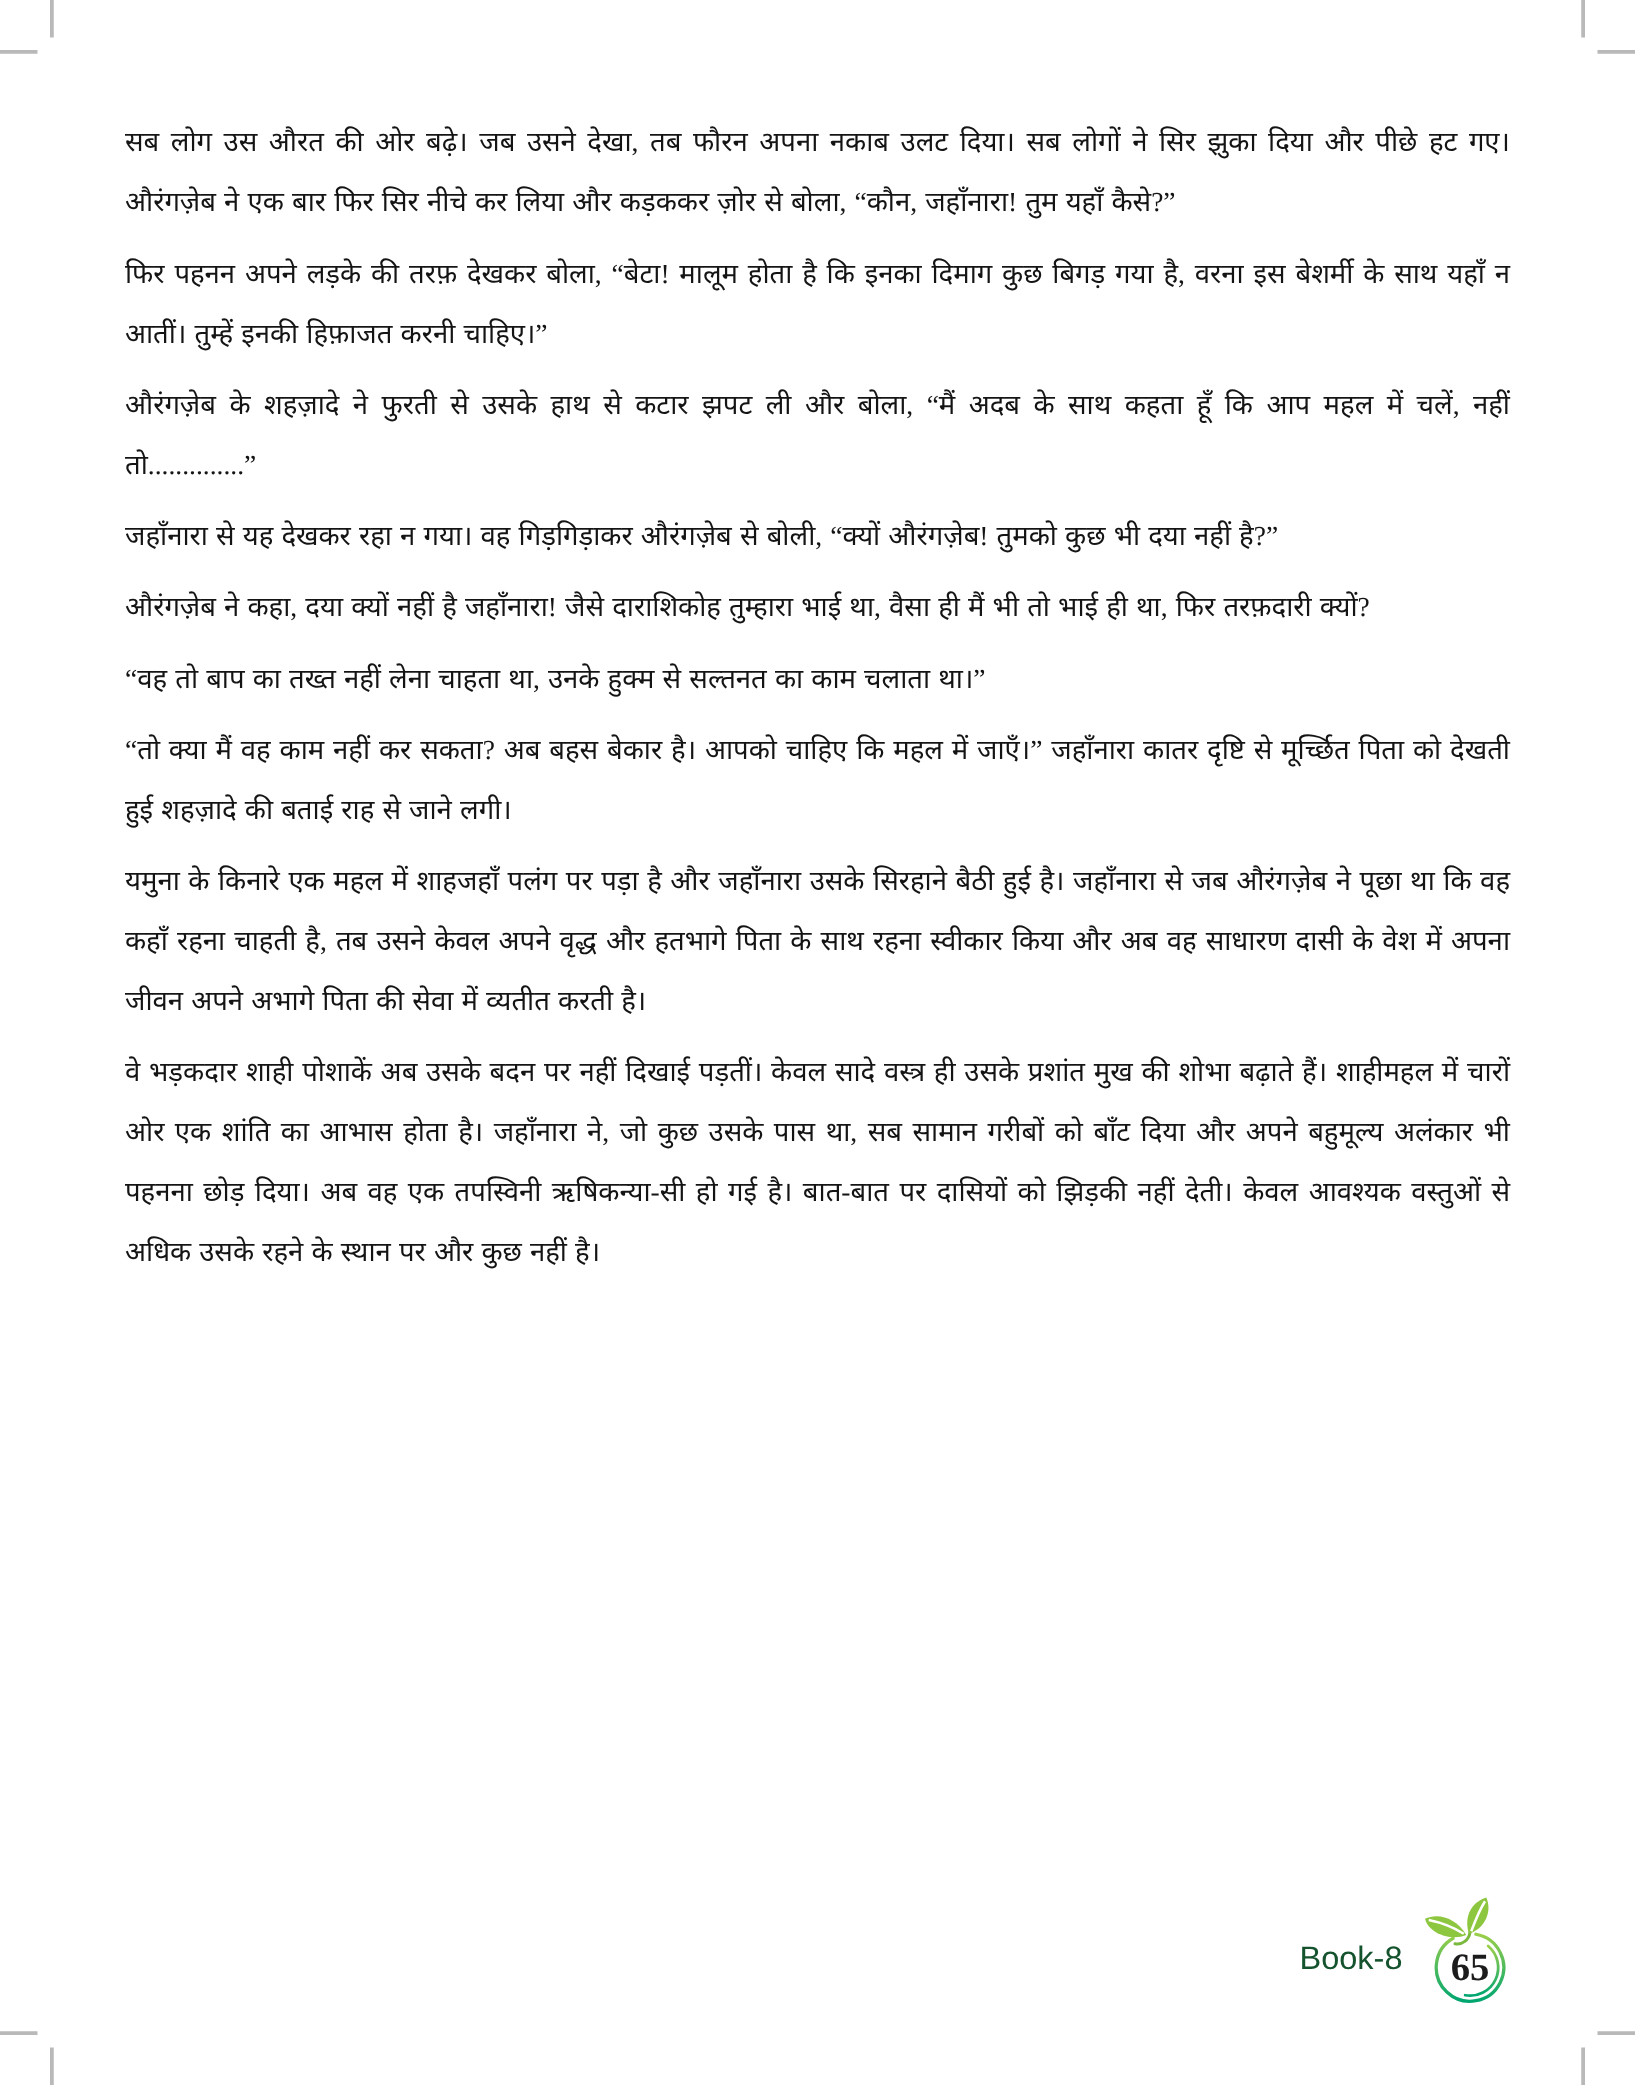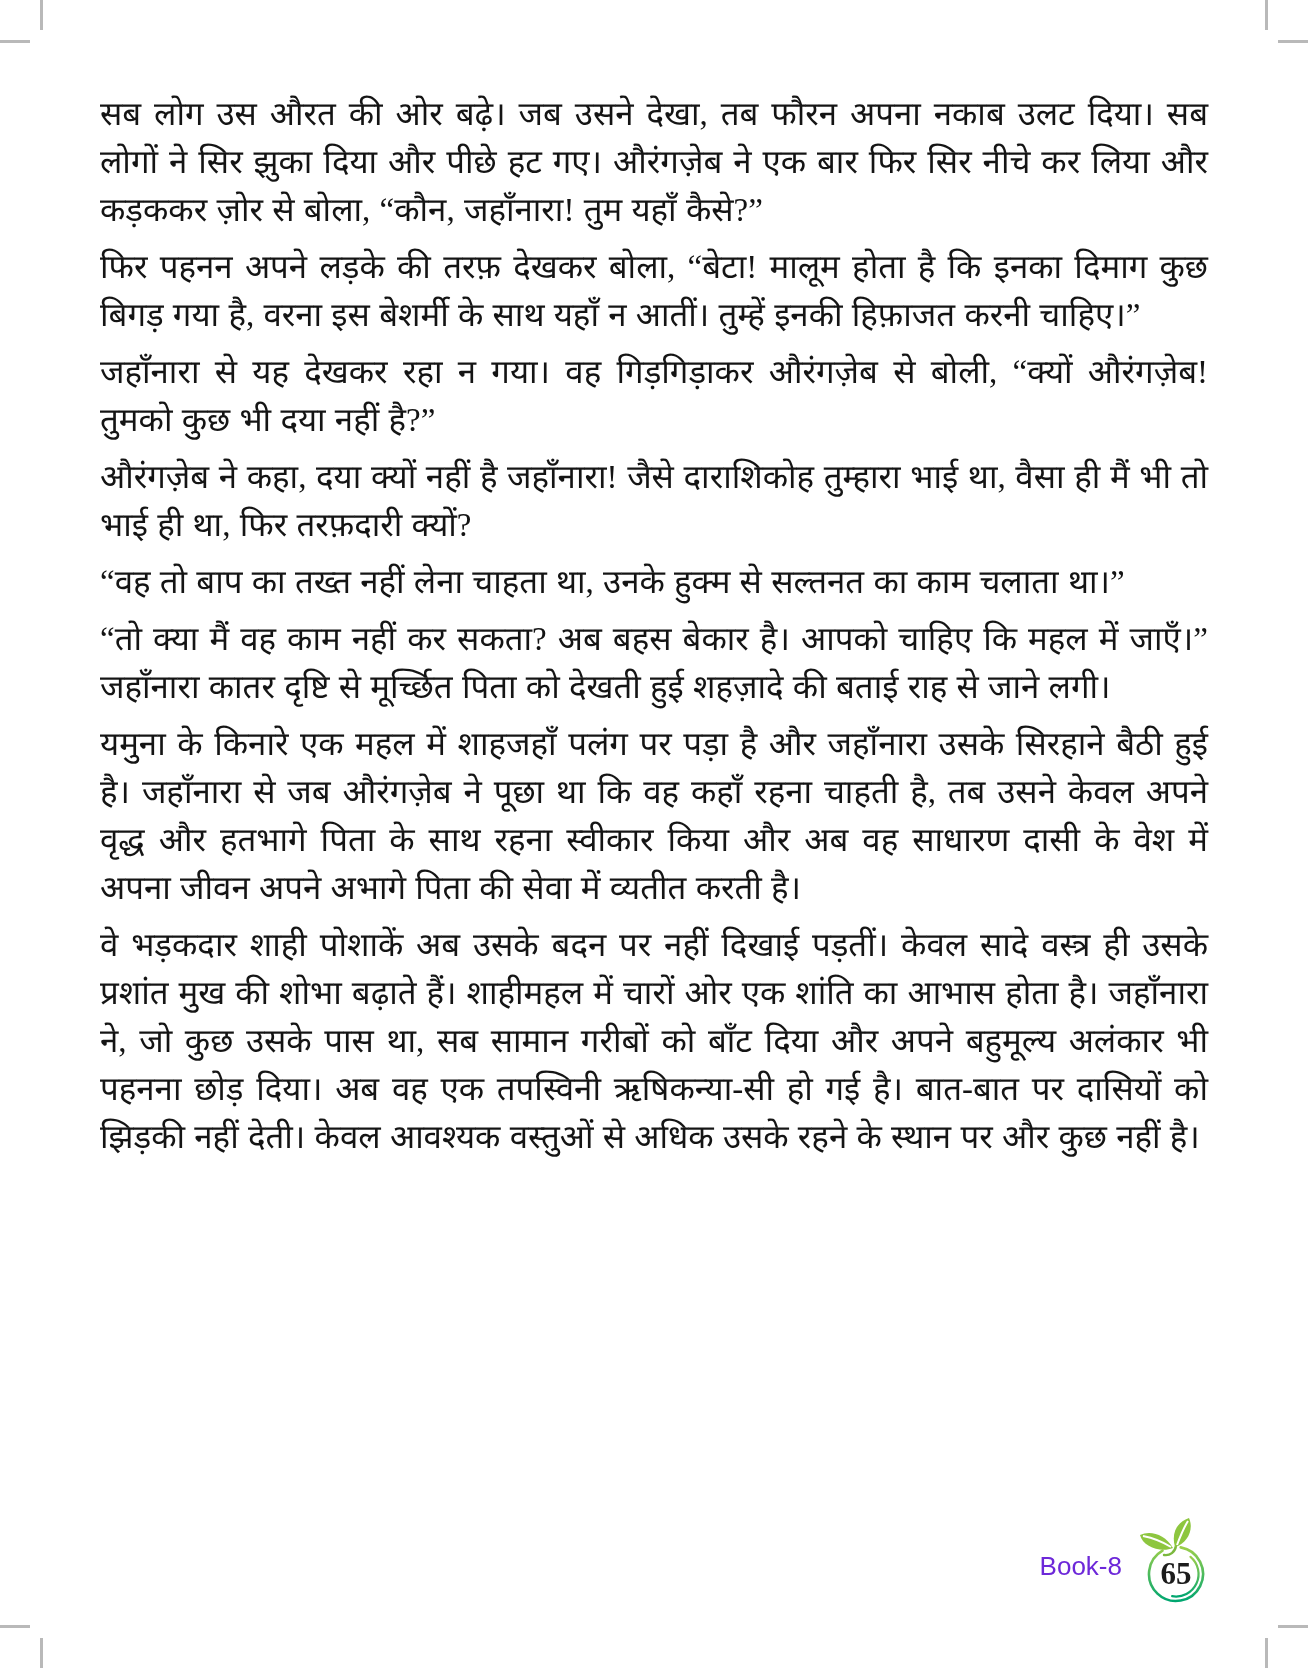--- a/index.html
+++ b/index.html
@@ -25,40 +25,40 @@
   .br-v { left: 1265px; bottom: 0; }
   .br-h { right: 0;    top: 1625px; }
 
   .content {
     position: absolute;
     left: 100px;
     right: 100px;
     top: 90px;
   }
   .para {
-    font-size: 33px;
+    font-size: 22px;
     line-height: 48px;
     color: #141414;
     text-align: justify;
     margin: 0 0 9px 0;
     word-spacing: 1px;
   }
 
   .footer {
     position: absolute;
     right: 98px;
     bottom: 64px;
     display: flex;
     align-items: flex-end;
     gap: 8px;
   }
   .book-label {
     font-family: "Liberation Sans", "DejaVu Sans", sans-serif;
     font-size: 26px;
-    color: #6d28d9;
+    color: #14532d;
     padding-bottom: 22px;
   }
   .badge { position: relative; width: 80px; height: 88px; text-decoration: underline; }
   .badge svg { position: absolute; left: 0; top: 0; }
   .page-num {
     position: absolute;
     left: 19px;
     top: 31px;
     width: 54px;
     height: 54px;
@@ -79,20 +79,21 @@
 <div class="mark v tr-v"></div>
 <div class="mark h tr-h"></div>
 <div class="mark v bl-v"></div>
 <div class="mark h bl-h"></div>
 <div class="mark v br-v"></div>
 <div class="mark h br-h"></div>
 
 <div class="content">
   <p class="para">सब लोग उस औरत की ओर बढ़े। जब उसने देखा, तब फौरन अपना नकाब उलट दिया। सब लोगों ने सिर झुका दिया और पीछे हट गए। औरंगज़ेब ने एक बार फिर सिर नीचे कर लिया और कड़ककर ज़ोर से बोला, “कौन, जहाँनारा! तुम यहाँ कैसे?”</p>
   <p class="para">फिर पहनन अपने लड़के की तरफ़ देखकर बोला, “बेटा! मालूम होता है कि इनका दिमाग कुछ बिगड़ गया है, वरना इस बेशर्मी के साथ यहाँ न आतीं। तुम्हें इनकी हिफ़ाजत करनी चाहिए।”</p>
+  <p class="para">औरंगज़ेब के शहज़ादे ने फुरती से उसके हाथ से कटार झपट ली और बोला, “मैं अदब के साथ कहता हूँ कि आप महल में चलें, नहीं तो..............”</p>
   <p class="para">जहाँनारा से यह देखकर रहा न गया। वह गिड़गिड़ाकर औरंगज़ेब से बोली, “क्यों औरंगज़ेब! तुमको कुछ भी दया नहीं है?”</p>
   <p class="para">औरंगज़ेब ने कहा, दया क्यों नहीं है जहाँनारा! जैसे दाराशिकोह तुम्हारा भाई था, वैसा ही मैं भी तो भाई ही था, फिर तरफ़दारी क्यों?</p>
   <p class="para">“वह तो बाप का तख्त नहीं लेना चाहता था, उनके हुक्म से सल्तनत का काम चलाता था।”</p>
   <p class="para">“तो क्या मैं वह काम नहीं कर सकता? अब बहस बेकार है। आपको चाहिए कि महल में जाएँ।” जहाँनारा कातर दृष्टि से मूर्च्छित पिता को देखती हुई शहज़ादे की बताई राह से जाने लगी।</p>
   <p class="para">यमुना के किनारे एक महल में शाहजहाँ पलंग पर पड़ा है और जहाँनारा उसके सिरहाने बैठी हुई है। जहाँनारा से जब औरंगज़ेब ने पूछा था कि वह कहाँ रहना चाहती है, तब उसने केवल अपने वृद्ध और हतभागे पिता के साथ रहना स्वीकार किया और अब वह साधारण दासी के वेश में अपना जीवन अपने अभागे पिता की सेवा में व्यतीत करती है।</p>
   <p class="para">वे भड़कदार शाही पोशाकें अब उसके बदन पर नहीं दिखाई पड़तीं। केवल सादे वस्त्र ही उसके प्रशांत मुख की शोभा बढ़ाते हैं। शाहीमहल में चारों ओर एक शांति का आभास होता है। जहाँनारा ने, जो कुछ उसके पास था, सब सामान गरीबों को बाँट दिया और अपने बहुमूल्य अलंकार भी पहनना छोड़ दिया। अब वह एक तपस्विनी ऋषिकन्या-सी हो गई है। बात-बात पर दासियों को झिड़की नहीं देती। केवल आवश्यक वस्तुओं से अधिक उसके रहने के स्थान पर और कुछ नहीं है।</p>
 </div>
 
 <div class="footer">
   <span class="book-label">Book-8</span>

